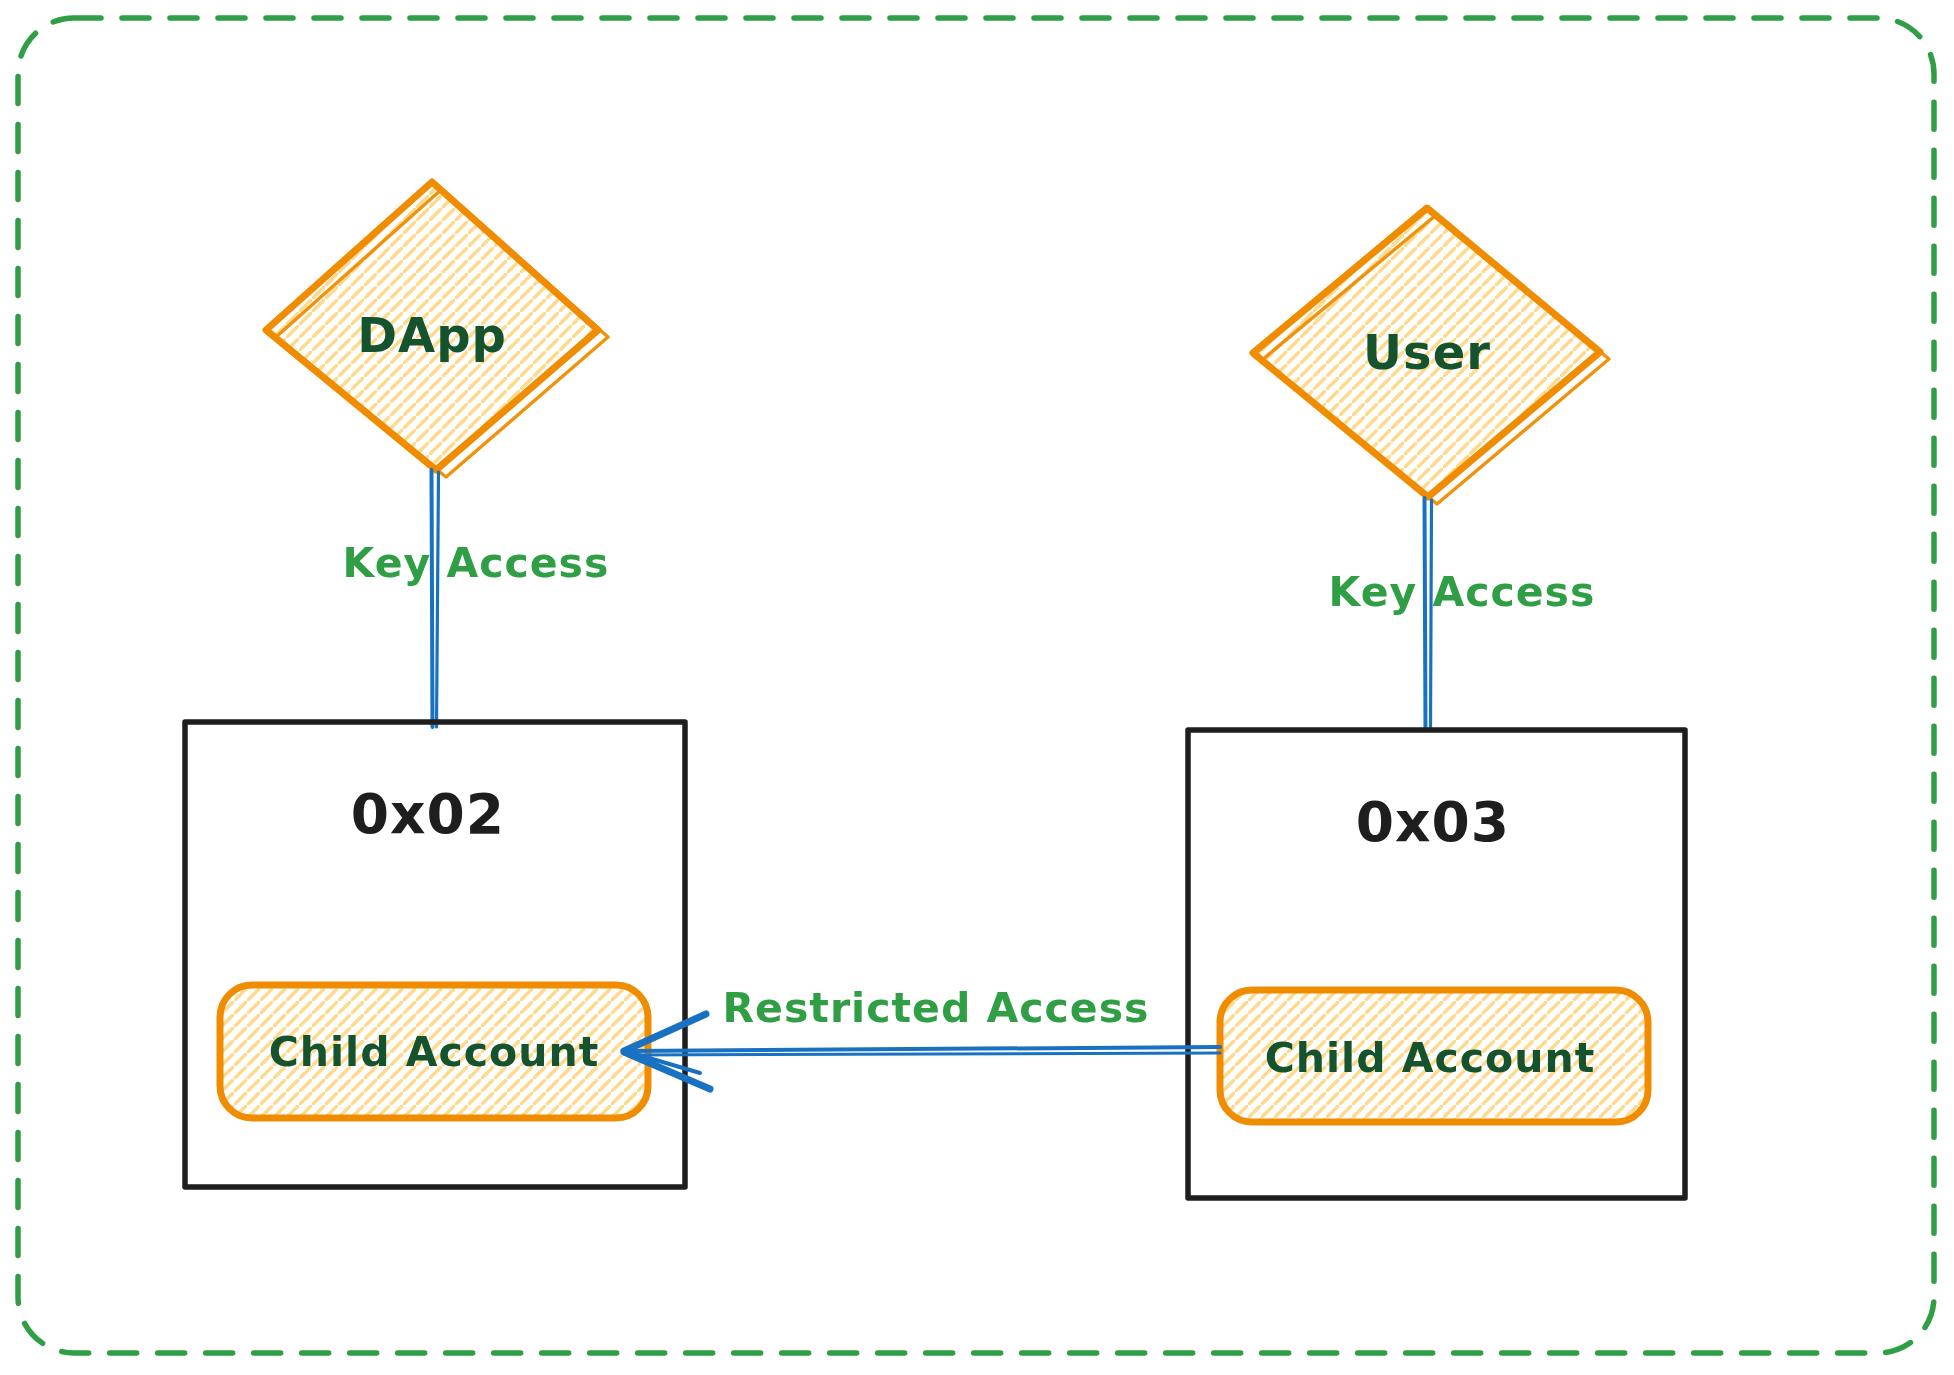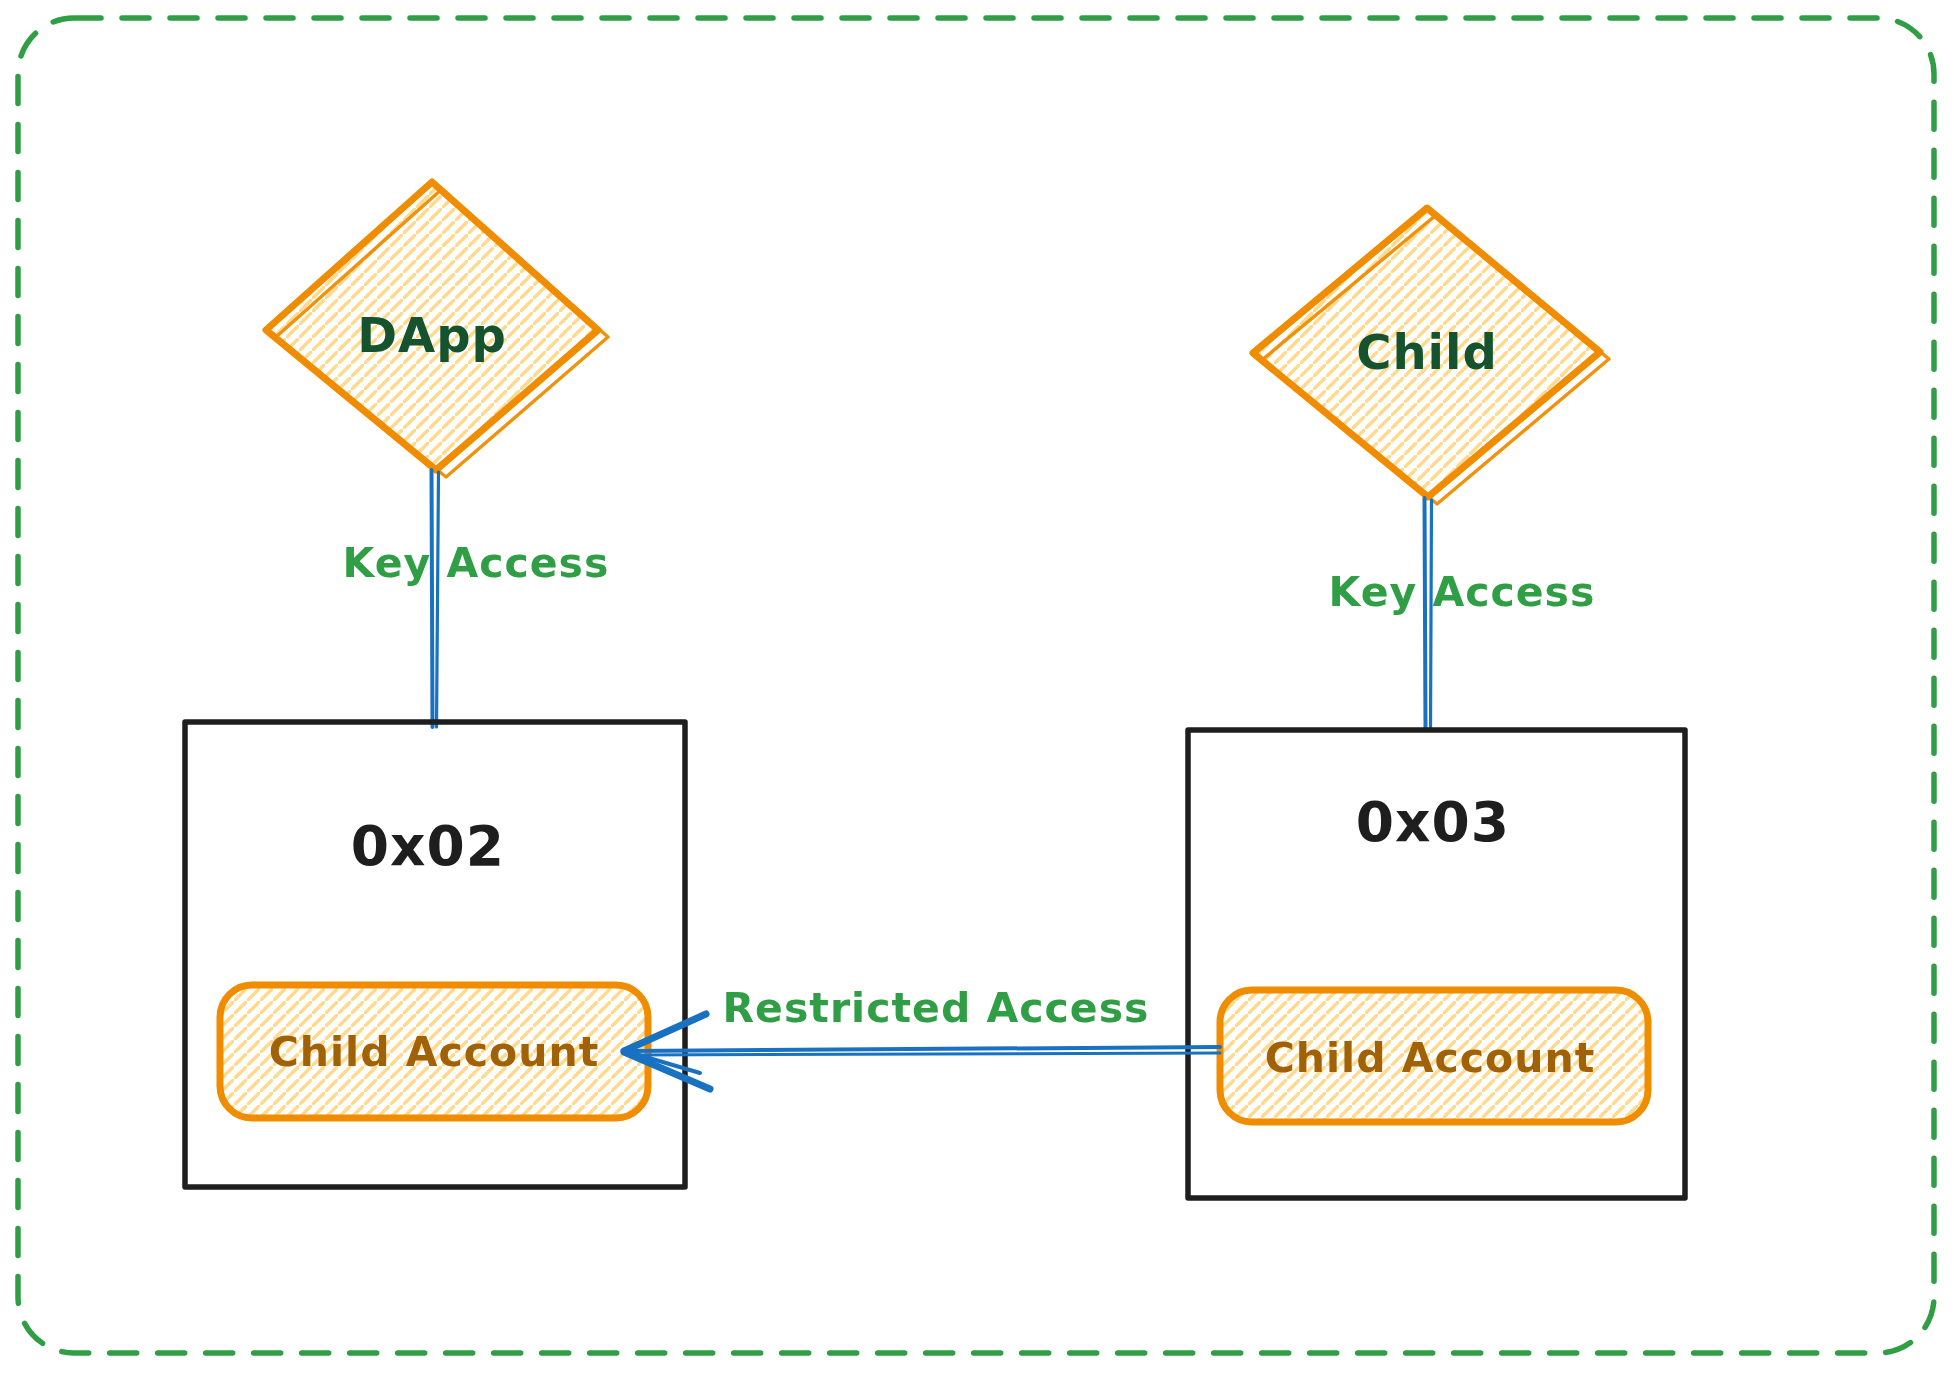--- a/index.html
+++ b/index.html
@@ -15,21 +15,21 @@
     position:absolute;
     transform:translate(-50%,-50%);
     white-space:nowrap;
     letter-spacing:1px;
     line-height:1;
     user-select:none;
   }
   .lbl-green{color:#2f9e44;font-size:41px;font-weight:700;}
   .lbl-orange{color:#14532d;font-size:48px;font-weight:700;}
   .lbl-addr{color:#1e1e1e;font-size:55px;font-weight:700;}
-  .lbl-acct{color:#a16207;font-size:41px;font-weight:700;}
+  .lbl-acct{color:#14532d;font-size:41px;font-weight:700;}
 </style>
 </head>
 <body>
 
 <div class="canvas">
 
   <svg width="1954" height="1375" viewBox="0 0 1954 1375">
     <defs>
       <pattern id="hachure" patternUnits="userSpaceOnUse" width="13" height="13">
         <line x1="0" y1="13" x2="13" y2="0" stroke="#ffd98c" stroke-width="3.4"></line>
@@ -70,28 +70,28 @@
       <line x1="630" y1="1051" x2="1220" y2="1047" stroke-width="4"></line>
       <line x1="634" y1="1055" x2="1220" y2="1053" stroke-width="3"></line>
       <path d="M706,1014 L624,1051" stroke-width="7"></path>
       <path d="M710,1089 L624,1052" stroke-width="7"></path>
       <path d="M700,1073 L632,1053" stroke-width="4"></path>
     </g>
   </svg>
 
   <div class="lbl lbl-orange" style="left:432px;top:335px;">DApp</div>
 
-  <div class="lbl lbl-orange" style="left:1427px;top:352px;">Child</div>
+  <div class="lbl lbl-orange" style="left:1427px;top:352px;">User</div>
 
   <div class="lbl lbl-green" style="left:476px;top:563px;">Key Access</div>
 
   <div class="lbl lbl-green" style="left:1462px;top:592px;">Key Access</div>
 
   <div class="lbl lbl-green" style="left:936px;top:1008px;">Restricted Access</div>
 
-  <div class="lbl lbl-addr" style="left:428px;top:814px;margin-top:32px;">0x02</div>
+  <div class="lbl lbl-addr" style="left:428px;top:814px;">0x02</div>
 
   <div class="lbl lbl-addr" style="left:1433px;top:822px;">0x03</div>
 
   <div class="lbl lbl-acct" style="left:434px;top:1052px;">Child Account</div>
 
   <div class="lbl lbl-acct" style="left:1430px;top:1058px;">Child Account</div>
 </div>
 
 </body></html>

